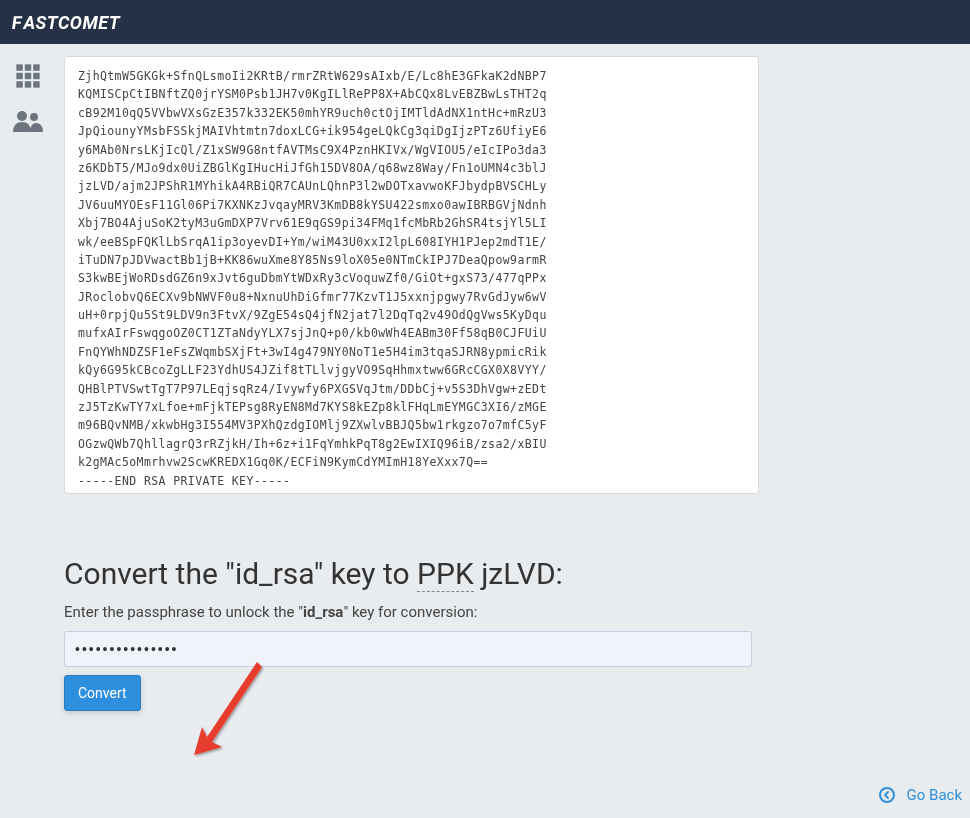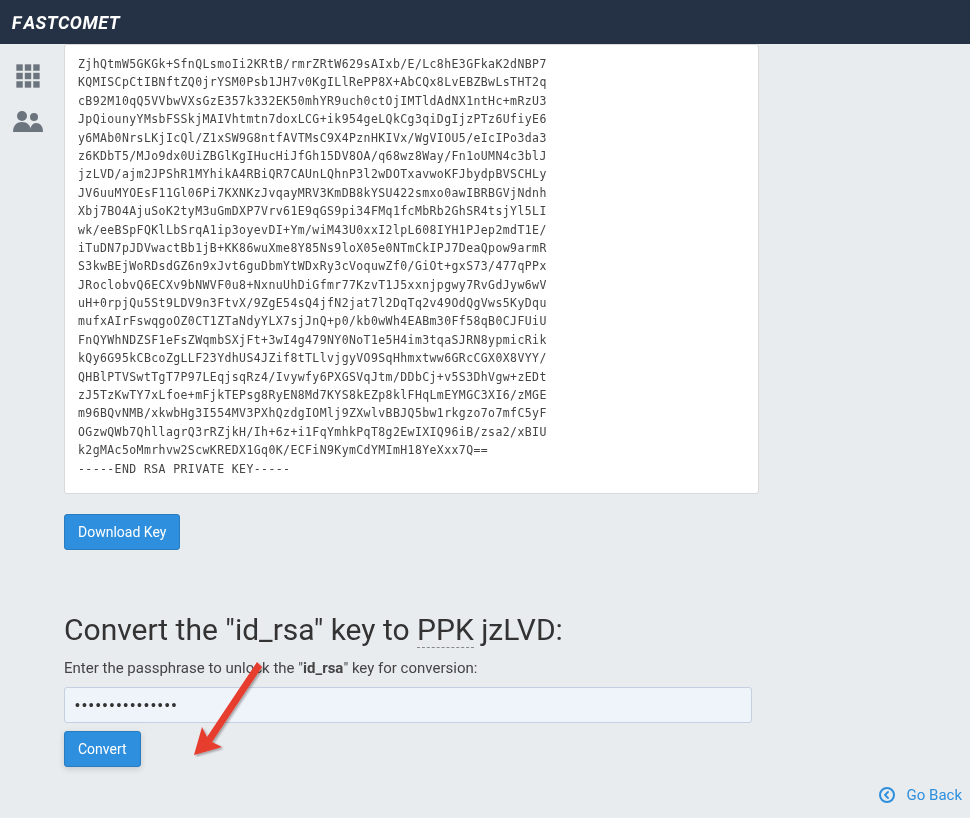--- a/index.html
+++ b/index.html
@@ -3,21 +3,21 @@
 <meta charset="utf-8">
 <style>
 * { margin: 0; padding: 0; box-sizing: border-box; }
 body { font-family: -apple-system, BlinkMacSystemFont, "Segoe UI", Roboto, Arial, sans-serif; background: #e9ecef; width: 970px; height: 818px; position: relative; overflow: hidden; }
 .topbar { background: #253246; height: 44px; display: flex; align-items: center; padding: 0 12px; }
 .logo { color: #fff; font-weight: bold; font-size: 18px; letter-spacing: 0.5px; font-style: italic; }
 .logo .f { font-style: normal; display: inline-block; transform: skewX(-8deg); margin-right: 1px; }
 .sidebar { position: absolute; left: 0; top: 44px; width: 56px; height: calc(100% - 44px); background: #e9ecef; display: flex; flex-direction: column; align-items: center; padding-top: 18px; gap: 16px; }
 .sidebar svg { fill: #6c757d; }
 .main { margin-left: 56px; padding: 0 8px 20px 8px; overflow-y: auto; height: calc(100% - 44px); position: relative; }
-.keybox { background: #fff; border: 1px solid #d9d9d9; border-radius: 3px; margin-top: 0; width: 695px; padding: 10px 12px 15px 13px; }
+.keybox { background: #fff; border: 1px solid #d9d9d9; border-radius: 3px; margin-top: 12px; width: 695px; padding: 10px 12px 3px 13px; }
 .keybox pre { font-family: "Lucida Console", Monaco, Consolas, monospace; font-size: 11.5px; line-height: 1.6; color: #444; white-space: pre; overflow-x: hidden; letter-spacing: 0.4px; }
 .btn { display: inline-block; background: #2d8fdd; color: #fff; border: 1px solid #2a7cc0; border-radius: 3px; font-size: 14px; padding: 9px 13px; cursor: pointer; font-family: inherit; }
 .btn-download { margin-top: 20px; }
 .section-heading { font-size: 30px; font-weight: 400; color: #333; margin-top: 62px; }
 .section-heading .ppk { border-bottom: 1px dashed #888; }
 .instruction { font-size: 15px; color: #444; margin-top: 12px; }
 .password-input { display: block; width: 688px; height: 36px; margin-top: 10px; background: #eff3fa; border: 1px solid #c5cfe0; border-radius: 3px; padding: 8px 10px; font-size: 14px; color: #333; letter-spacing: 2px; }
 .btn-convert { margin-top: 8px; box-shadow: 0 2px 6px rgba(0,0,0,0.15); }
 .goback { position: absolute; right: 8px; top: 742px; color: #2d8fdd; font-size: 15px; cursor: pointer; display: flex; align-items: center; gap: 12px; }
 .goback .circle { width: 16px; height: 16px; border: 2px solid #2d8fdd; border-radius: 50%; display: inline-flex; align-items: center; justify-content: center; font-size: 10px; font-weight: bold; }
@@ -75,21 +75,20 @@
 FnQYWhNDZSF1eFsZWqmbSXjFt+3wI4g479NY0NoT1e5H4im3tqaSJRN8ypmicRik
 kQy6G95kCBcoZgLLF23YdhUS4JZif8tTLlvjgyVO9SqHhmxtww6GRcCGX0X8VYY/
 QHBlPTVSwtTgT7P97LEqjsqRz4/Ivywfy6PXGSVqJtm/DDbCj+v5S3DhVgw+zEDt
 zJ5TzKwTY7xLfoe+mFjkTEPsg8RyEN8Md7KYS8kEZp8klFHqLmEYMGC3XI6/zMGE
 m96BQvNMB/xkwbHg3I554MV3PXhQzdgIOMlj9ZXwlvBBJQ5bw1rkgzo7o7mfC5yF
 OGzwQWb7QhllagrQ3rRZjkH/Ih+6z+i1FqYmhkPqT8g2EwIXIQ96iB/zsa2/xBIU
 k2gMAc5oMmrhvw2ScwKREDX1Gq0K/ECFiN9KymCdYMImH18YeXxx7Q==
 -----END RSA PRIVATE KEY-----</pre>
   </div>
 
-  <button class="btn btn-download">Download Key</button>
 
   <h2 class="section-heading">
     <span>Convert the "id_rsa" key to </span><span class="ppk">PPK</span><span> jzLVD:</span>
   </h2>
 
   <p class="instruction">
     <span>Enter the passphrase to unlock the "</span><b>id_rsa</b><span>" key for conversion:</span>
   </p>
 
   <input type="password" class="password-input" value="•••••••••••••••" style="">

